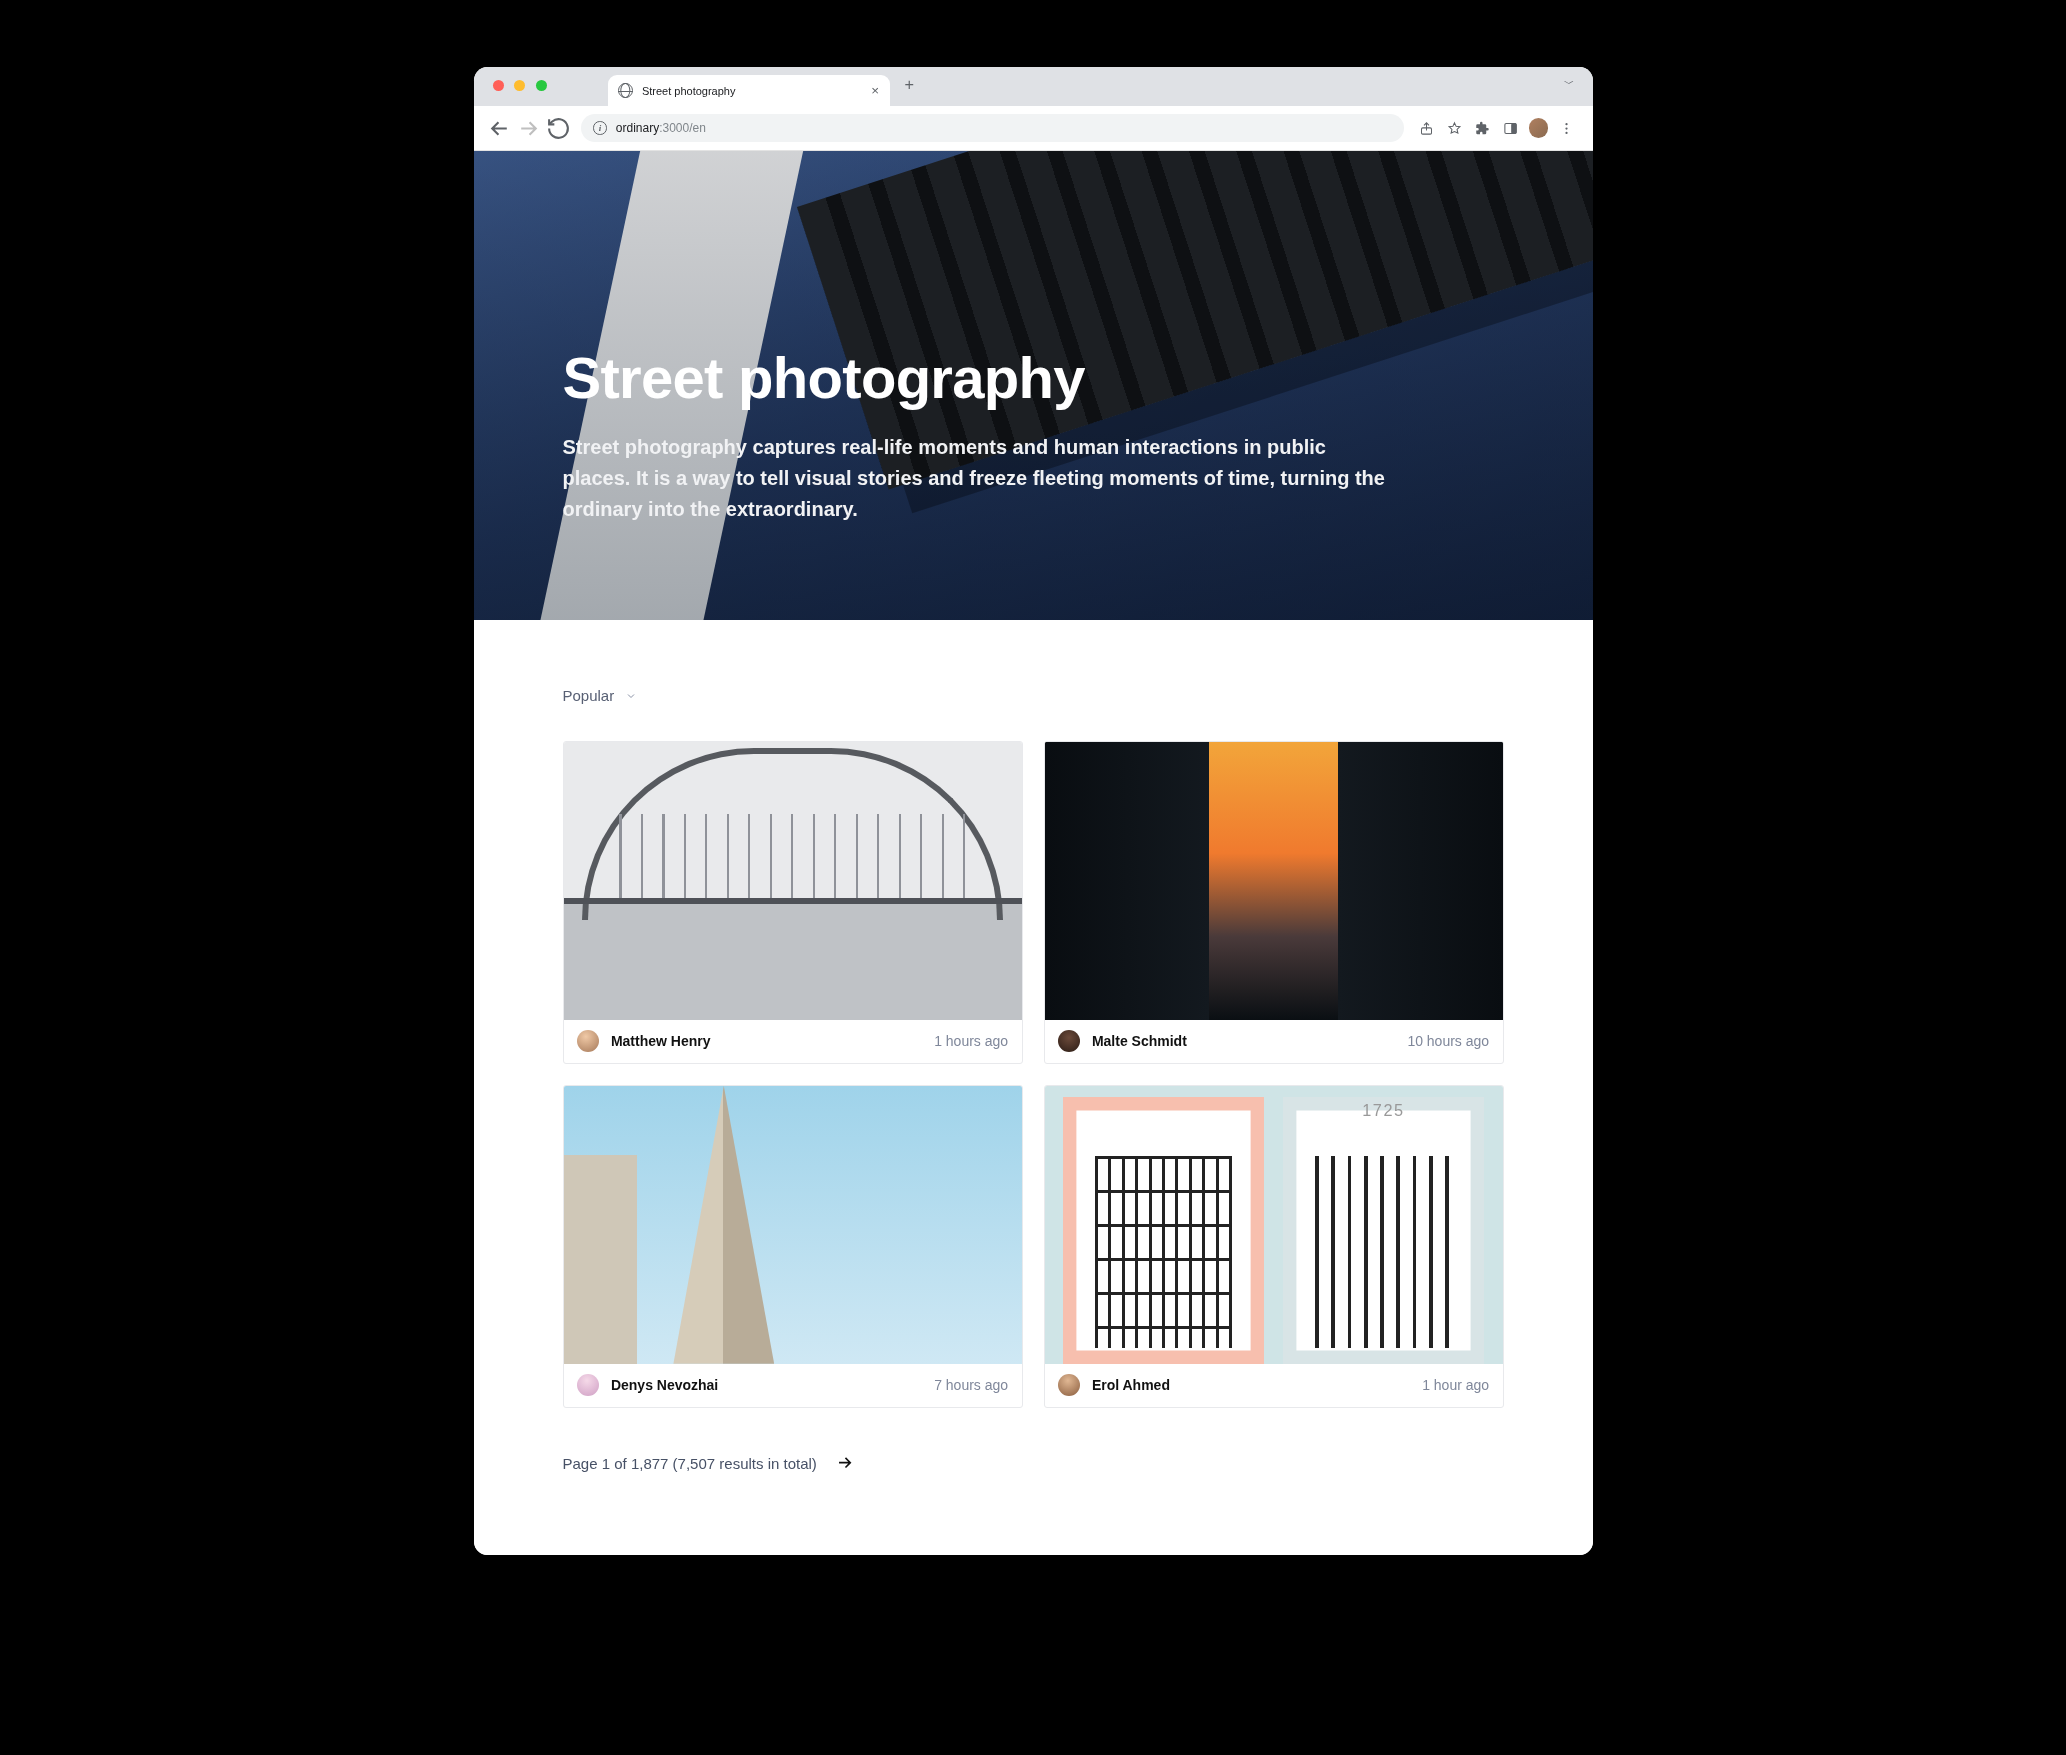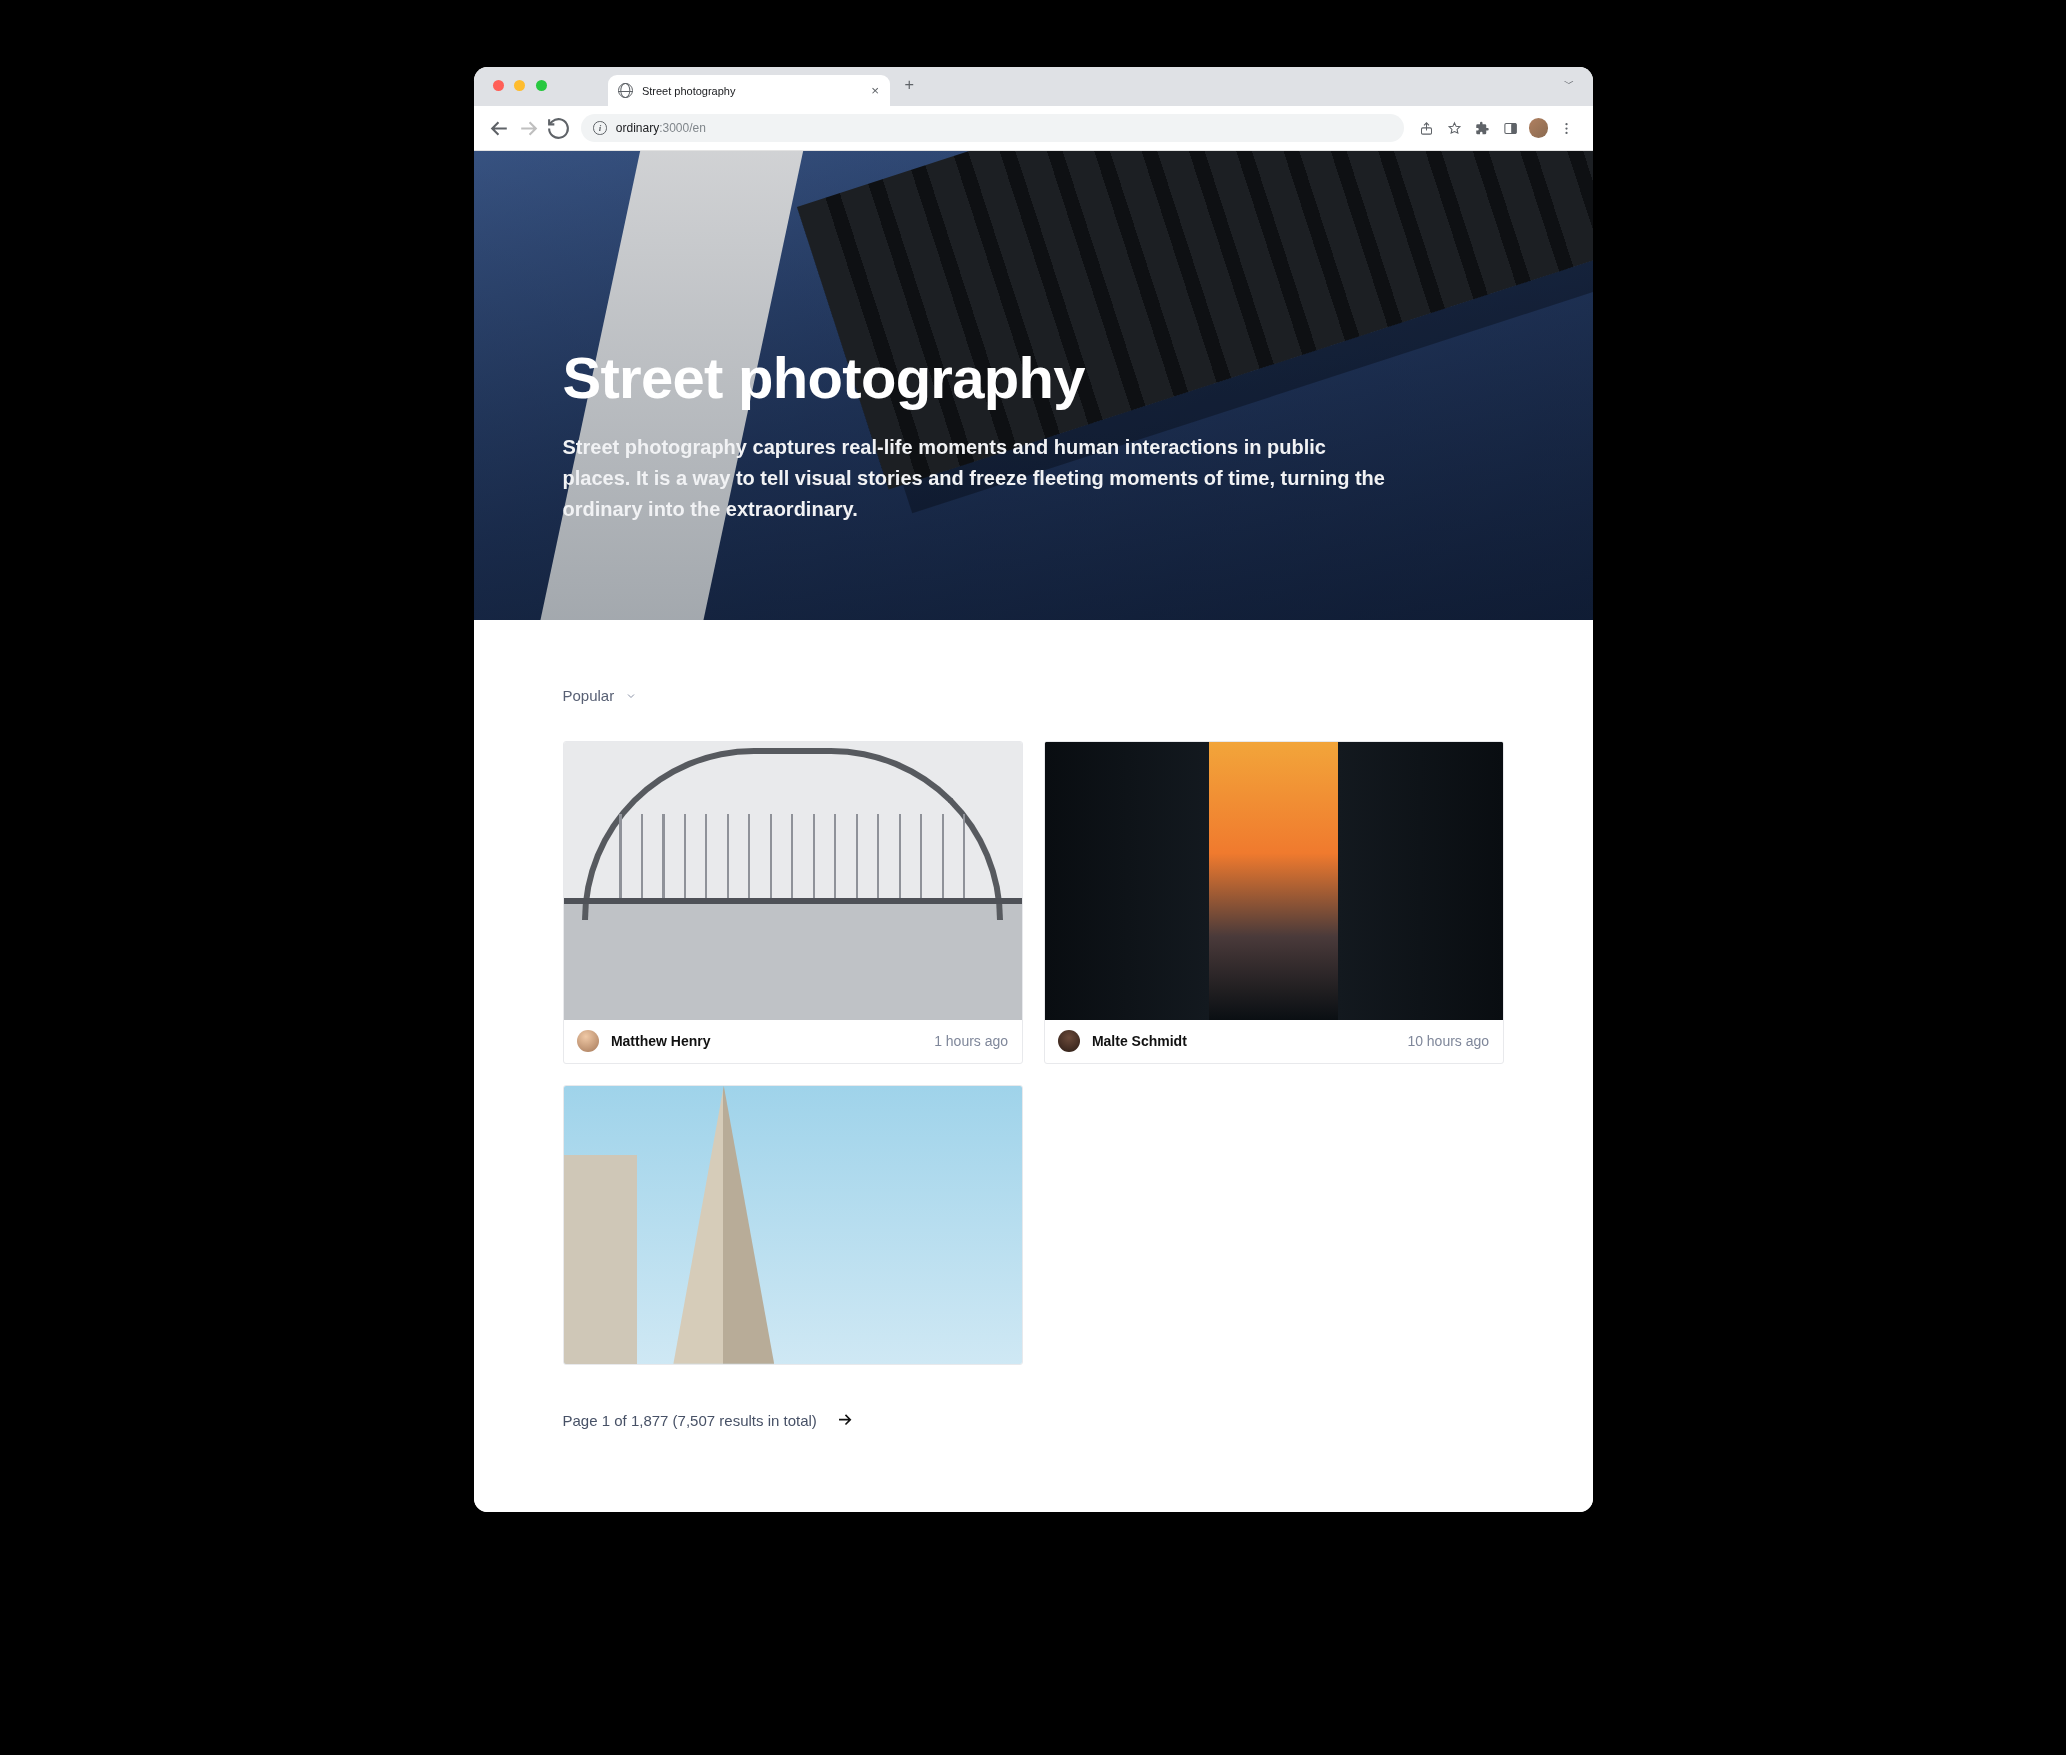--- a/index.html
+++ b/index.html
@@ -252,22 +252,43 @@
           <span class="author">Malte Schmidt</span>
           <span class="time">10 hours ago</span>
         </div>
       </div>
 
       <div class="card">
         <div class="thumb t2">
           <div class="side"></div>
             <div class="bld"></div>
         </div>
+        <div class="meta">
+          <span class="avatar av-c"></span>
+          <span class="author">Denys Nevozhai</span>
+          <span class="time">7 hours ago</span>
+        </div>
       </div>
 
+      <div class="card">
+        <div class="thumb t3">
+          <div class="door dL">
+              <div class="grille"></div>
+            </div>
+          <div class="door dR">
+              <div class="num">1725</div>
+              <div class="grille"></div>
+            </div>
+        </div>
+        <div class="meta">
+          <span class="avatar av-d"></span>
+          <span class="author">Erol Ahmed</span>
+          <span class="time">1 hour ago</span>
+        </div>
+      </div>
 
     </div>
 
     <div class="pager">
       <span>Page 1 of 1,877 (7,507 results in total)</span>
       <span>
         <svg viewBox="0 0 24 24" fill="none" stroke="#111" stroke-width="2">
             <path d="M5 12h14M13 6l6 6-6 6"></path>
           </svg>
       </span>

